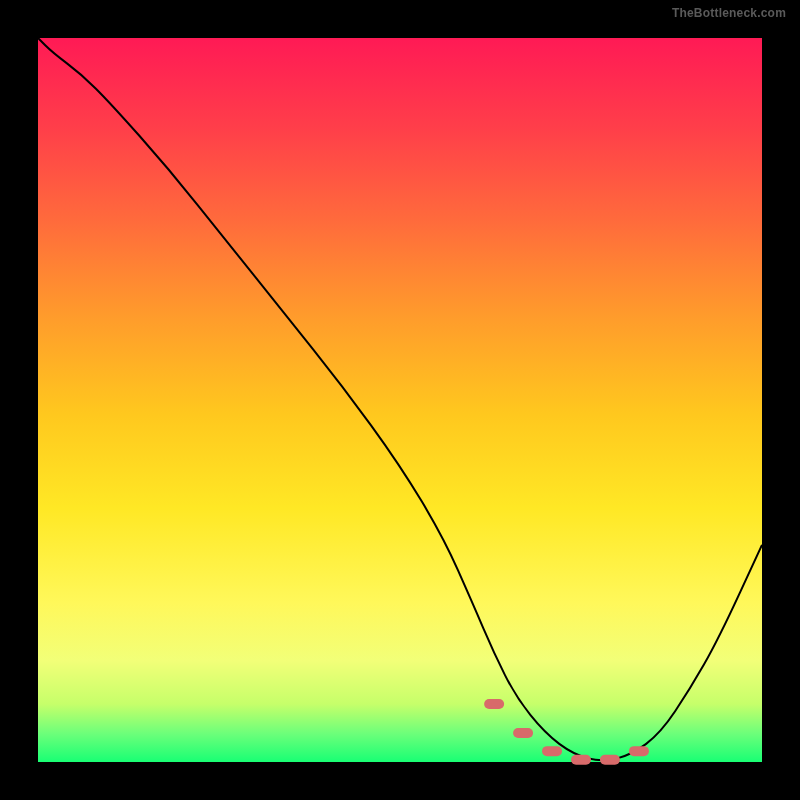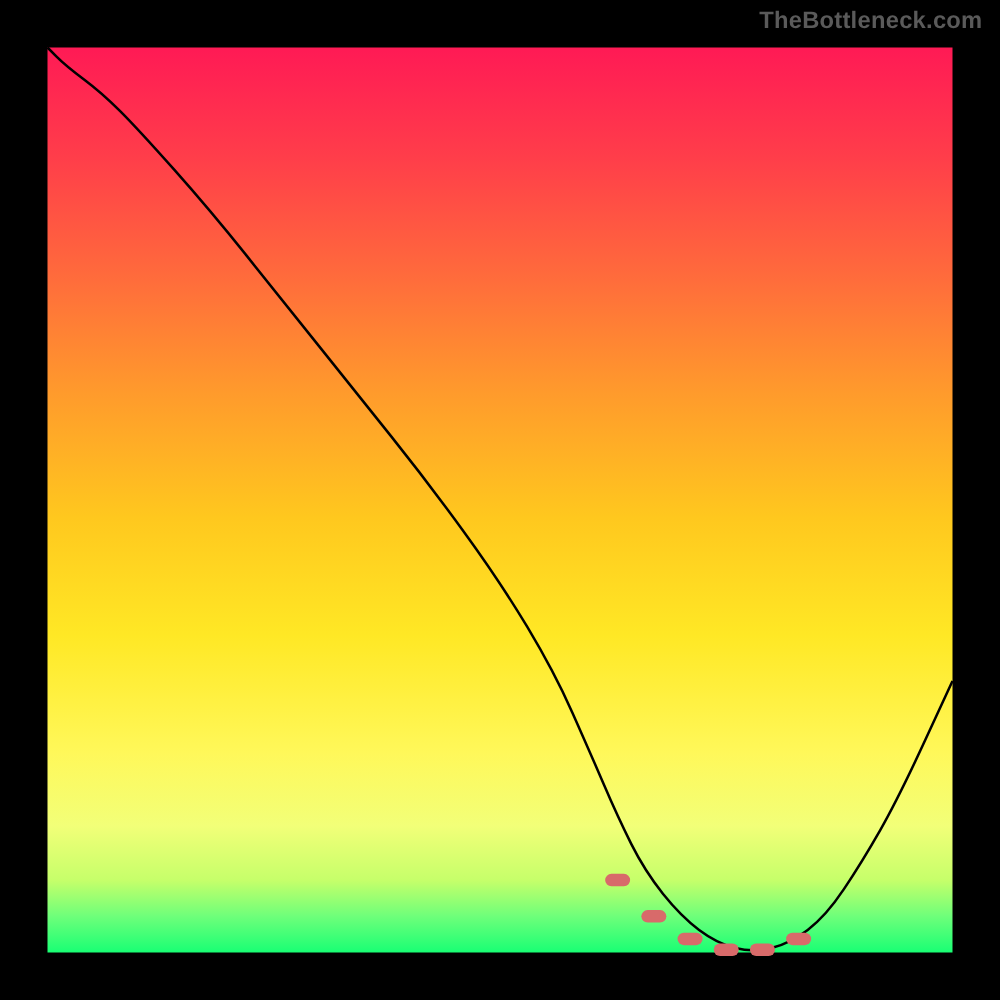--- a/index.html
+++ b/index.html
@@ -34,21 +34,21 @@
       #c6ff6a 92%,
       #6eff7a 96%,
       #19ff74 100%
     );
   }
   .watermark {
     position: absolute;
     top: 6px;
     right: 14px;
     font-family: Arial, Helvetica, sans-serif;
-    font-size: 19px;
+    font-size: 12px;
     font-weight: 600;
     color: #5a5a5a;
     letter-spacing: 0.2px;
     user-select: none;
   }
   svg.curve {
     position: absolute;
     left: 0;
     top: 0;
     width: 724px;

